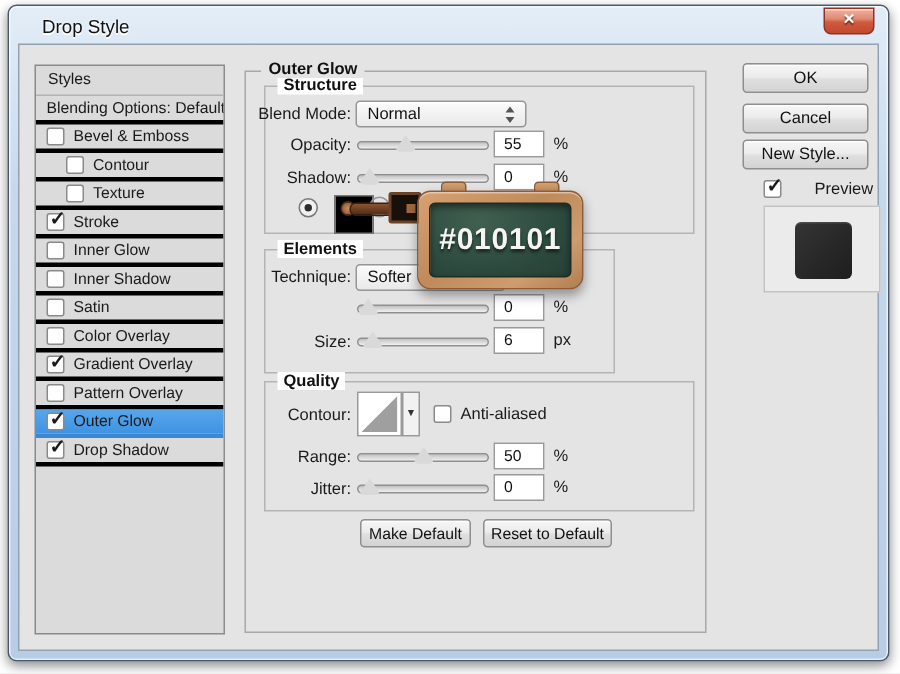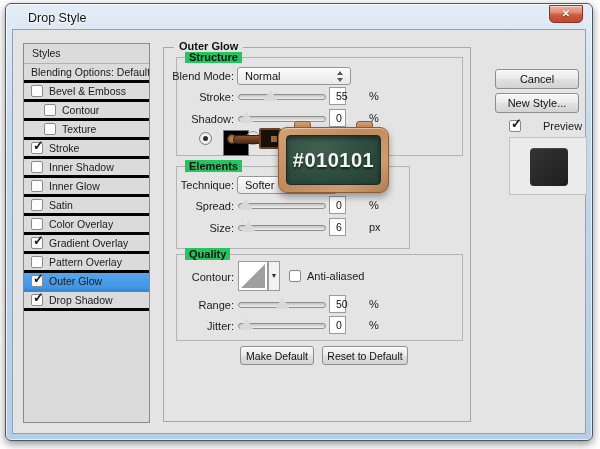--- a/index.html
+++ b/index.html
@@ -36,21 +36,21 @@
     border-radius:2px; margin-right:6px; flex:0 0 auto; }
   .cb .mark { position:absolute; left:1px; top:-5px; font-size:13px; font-weight:bold; color:#1a1a1a; }
 
   
   .mainbox { position:absolute; left:150px; top:17px; width:308px; height:375px;
     border:1px solid #a8a8a8; }
   .paneltitle { position:absolute; left:161px; top:10px; font-size:11px; font-weight:bold;
     color:#111; background:#e4e4e4; padding:0 5px; z-index:2; }
   .grp { position:absolute; border:1px solid #b4b4b4; }
   .grp-label { position:absolute; left:8px; top:-7px; font-size:11px; font-weight:bold;
-    color:#111; background:#22c55e; padding:0 4px; }
+    color:#111; background:#ffffff; padding:0 4px; }
   .g-structure { left:163px; top:27px;  width:287px; height:99px; }
   .g-elements  { left:163px; top:136px; width:234px; height:83px;text-decoration:underline; }
   .g-quality   { left:163px; top:224px; width:287px; height:87px; }
 
   .flabel { position:absolute; left:121px; width:100px; text-align:right; font-size:11px;
     color:#1a1a1a; line-height:18px; }
 
   .dropdown { position:absolute; height:18px; display:flex; align-items:center;
     border:1px solid #969696; border-radius:3px;
     background:linear-gradient(#fbfbfb,#e9e9e9); box-shadow:inset 0 1px 0 #fff;
@@ -61,21 +61,21 @@
   .ud::after  { content:""; position:absolute; bottom:0; left:0;
     border-left:3.5px solid transparent; border-right:3.5px solid transparent; border-top:4px solid #555; }
 
   .slider { position:absolute; width:88px; height:12px; }
   .track { position:absolute; left:0; right:0; top:3px; height:6px; border:1px solid #8f8f8f;
     border-radius:3px; background:linear-gradient(#c2c2c2,#f0f0f0); }
   .thumb { position:absolute; top:-1px; width:13px; height:11px; background:#d9d9d9;
     clip-path:polygon(50% 0%, 100% 85%, 86% 100%, 14% 100%, 0% 85%);
     filter:drop-shadow(0 0 1px #6f6f6f); cursor:pointer; }
 
-  .valbox { position:absolute; width:17px; height:18px; background:#fff; border:1px solid #9a9a9a;
+  .valbox { position:absolute; width:34px; height:18px; background:#fff; border:1px solid #9a9a9a;
     font-size:10.5px; color:#111; line-height:16px; padding-left:6px; }
   .unit { position:absolute; font-size:11px; color:#1a1a1a; line-height:18px; }
 
   .radio { position:absolute; width:13px; height:13px; border-radius:50%; border:1px solid #777;
     background:radial-gradient(#fff,#e2e2e2); cursor:pointer; }
   .radio.sel::after { content:""; position:absolute; inset:3px; border-radius:50%; background:#2d2d2d; }
   .cswatch { position:absolute; width:26px; height:26px; background:#000; border:1px solid #777; cursor:pointer; }
 
   .contour-thumb { position:absolute; width:30px; height:30px; background:#fff;
     border:1px solid #9a9a9a; overflow:hidden; cursor:pointer; }
@@ -165,27 +165,27 @@
       <div class="sb-row">
         <span class="cb">
             <span class="mark">✓</span>
           </span>
         <span>Stroke</span>
         </div>
       <div class="sb-row">
         <span class="cb">
             <span class="mark"></span>
           </span>
+        <span>Inner Glow</span>
+        </div>
+      <div class="sb-row">
+        <span class="cb">
+            <span class="mark"></span>
+          </span>
         <span>Inner Shadow</span>
-        </div>
-      <div class="sb-row">
-        <span class="cb">
-            <span class="mark"></span>
-          </span>
-        <span>Inner Glow</span>
         </div>
       <div class="sb-row">
         <span class="cb">
             <span class="mark"></span>
           </span>
         <span>Satin</span>
         </div>
       <div class="sb-row">
         <span class="cb">
             <span class="mark"></span>
@@ -230,21 +230,21 @@
     <div class="grp g-quality">
       <span class="grp-label">Quality</span>
     </div>
 
     <span class="flabel" style="top:37px;">Blend Mode:</span>
     <div class="dropdown" style="left:224px; top:37px; width:114px;">
       <span>Normal</span>
       <span class="ud"></span>
     </div>
 
-    <span class="flabel" style="top:58px;">Stroke:</span>
+    <span class="flabel" style="top:58px;">Opacity:</span>
     <div class="slider" style="left:225px; top:61px;">
       <span class="track"></span>
         <span class="thumb" style="left:26px;"></span>
     </div>
     <div class="valbox" style="left:316px; top:57px;">55</div>
     <span class="unit" style="left:356px; top:57px;">%</span>
 
     <span class="flabel" style="top:80px;">Shadow:</span>
     <div class="slider" style="left:225px; top:83px;">
       <span class="track"></span>
@@ -255,21 +255,20 @@
 
     <span class="radio sel" style="left:186px; top:102px;"></span>
     <span class="cswatch" style="left:210px; top:100px;"></span>
     <span class="radio-ghost"></span>
 
     <span class="flabel" style="top:146px;">Technique:</span>
     <div class="dropdown" style="left:224px; top:146px; width:100px;">
       <span>Softer</span>
     </div>
 
-    <span class="flabel" style="top:167px;">Spread:</span>
     <div class="slider" style="left:225px; top:170px;">
       <span class="track"></span>
         <span class="thumb" style="left:1px;"></span>
     </div>
     <div class="valbox" style="left:316px; top:166px;">0</div>
     <span class="unit" style="left:356px; top:166px;">%</span>
 
     <span class="flabel" style="top:189px;">Size:</span>
     <div class="slider" style="left:225px; top:192px;">
       <span class="track"></span>
@@ -296,20 +295,21 @@
     <div class="slider" style="left:225px; top:290px;">
       <span class="track"></span>
         <span class="thumb" style="left:2px;"></span>
     </div>
     <div class="valbox" style="left:316px; top:286px;">0</div>
     <span class="unit" style="left:356px; top:286px;">%</span>
 
     <div class="btn" style="left:227px; top:316px; width:74px; height:19px; line-height:18px;">Make Default</div>
     <div class="btn" style="left:309px; top:316px; width:86px; height:19px; line-height:18px;">Reset to Default</div>
 
+    <div class="btn b-ok" style="top:12px;">OK</div>
     <div class="btn b-cancel" style="top:39px;">Cancel</div>
     <div class="btn b-new" style="top:63px;">New Style...</div>
     <span class="checkbox" style="left:496px; top:90px;">
         <span class="mark">✓</span>
       </span>
     <span class="cb-label" style="left:514px; top:89px;padding-left:16px;">Preview</span>
     <div class="preview-panel">
       <div class="preview-swatch"></div>
     </div>
 

